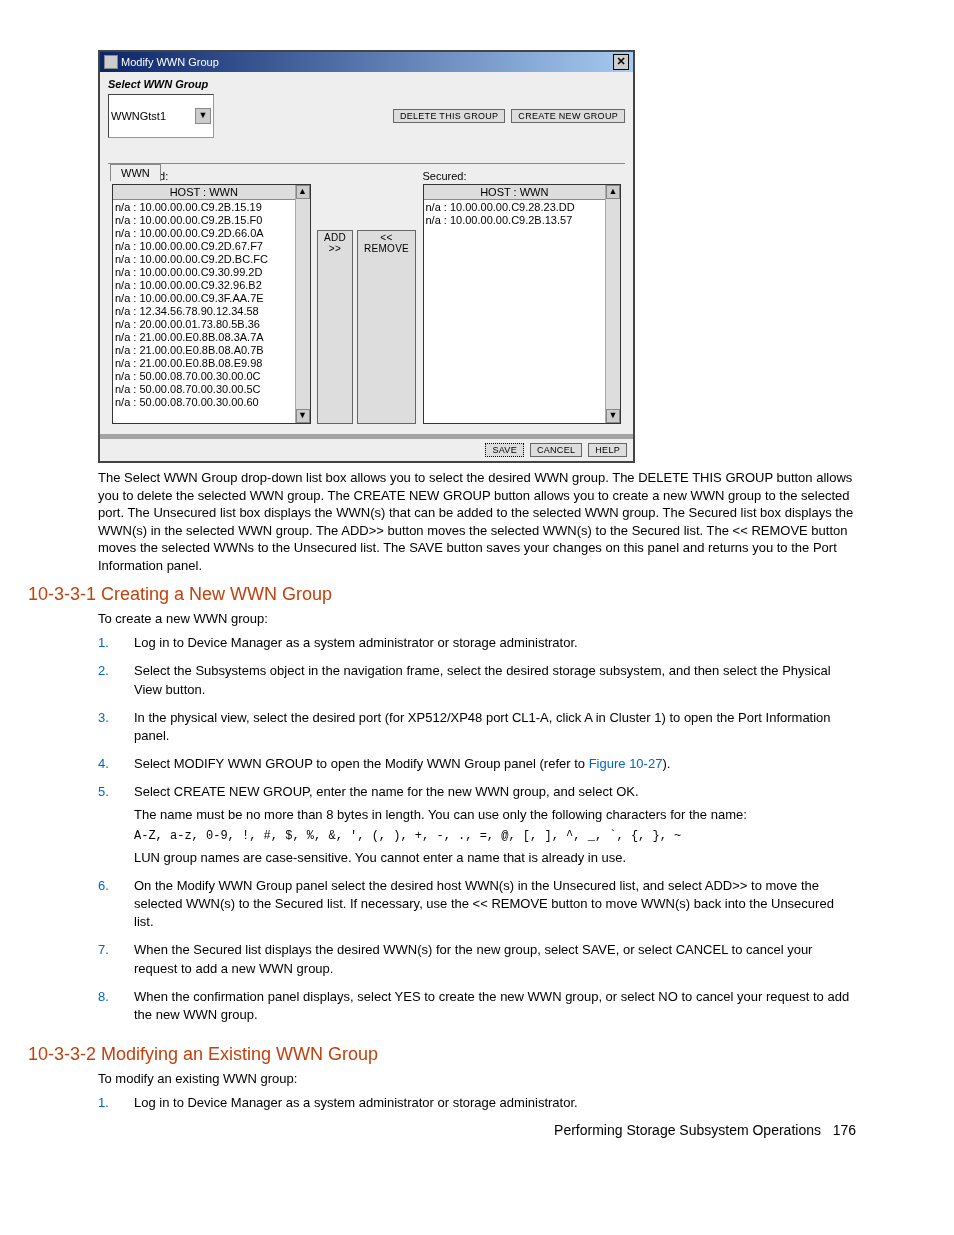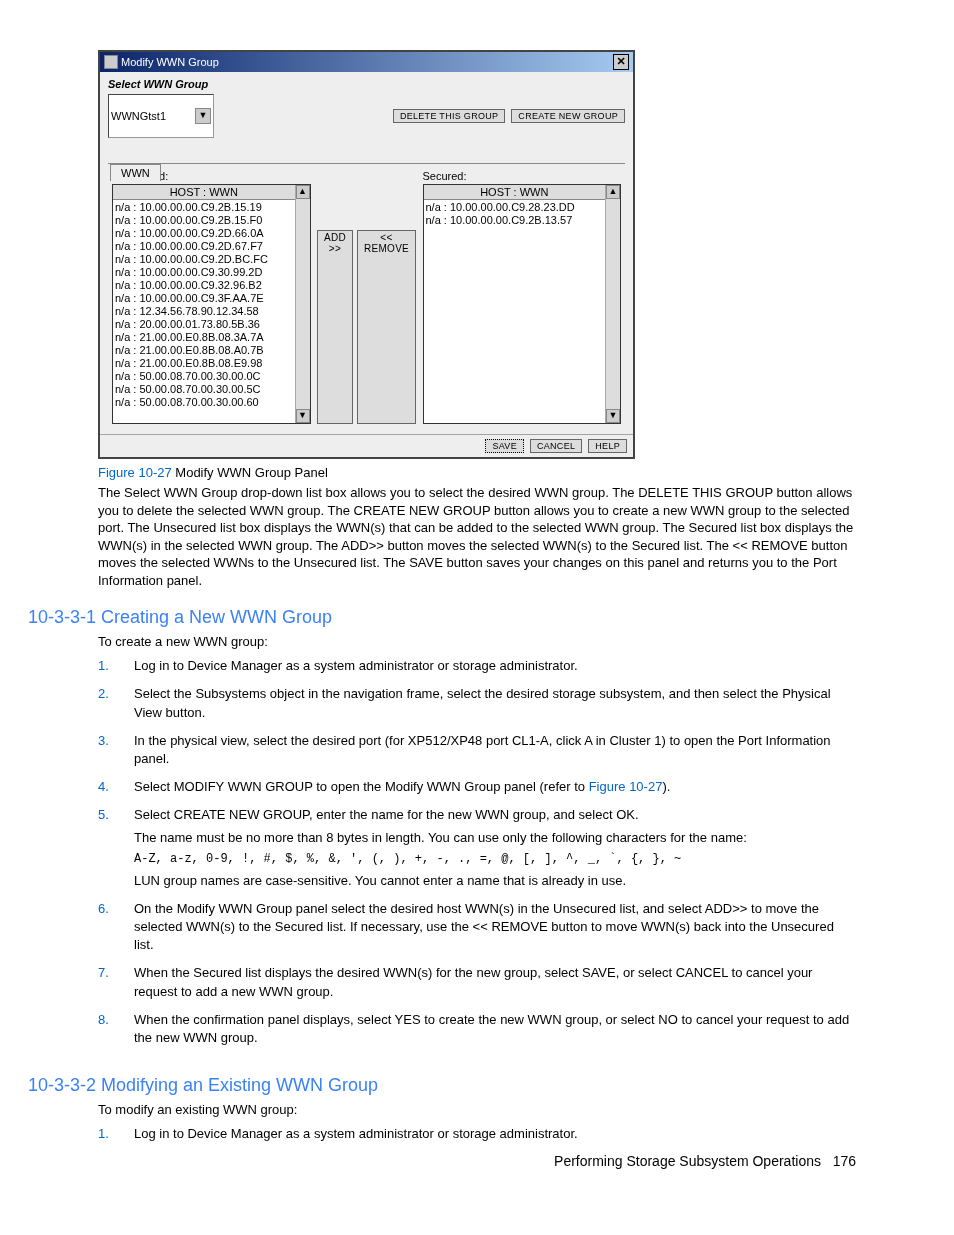--- a/index.html
+++ b/index.html
@@ -90,29 +90,29 @@
   .sb-btn {
     width: 100%; height: 14px; background: #ccc; border: 1px solid #888;
     text-align: center; line-height: 11px; font-size: 9px; box-sizing: border-box;
   }
   .mid-btns {
     width: 72px; display: flex; flex-direction: row; justify-content: center;
     gap: 4px; align-items: stretch; padding-top: 60px;
   }
   .mid-btns .pbtn { text-align: center; font-size: 10px; }
   .bottom-bar {
-    border-top: 1px solid #a3a3a3; padding: 4px 6px; display: flex;
+    border-top: 5px solid #a3a3a3; padding: 4px 6px; display: flex;
     justify-content: flex-end; gap: 6px; background: #eee;
   }
   .caption { font-size: 13px; margin: 4px 0 4px 0; }
   .caption .figref { color: #0066cc; }
   .para { font-size: 13px; line-height: 1.35; margin: 0 0 6px 0; }
   h3.sec {
-    color: #3b82f6; font-family: Arial, sans-serif; font-weight: normal;
-    font-size: 18px; margin: 18px 0 6px -70px;
+    color: #c2410c; font-family: Arial, sans-serif; font-weight: normal;
+    font-size: 18px; margin: 10px 0 6px -70px;
   }
   .intro { margin: 6px 0 8px 0; }
   ol.steps {
     list-style: none; padding: 0; margin: 0; counter-reset: step;
   }
   ol.steps > li {
     counter-increment: step; position: relative; padding: 0 0 10px 36px;
     line-height: 1.4;
   }
   ol.steps > li::before {
@@ -203,23 +203,20 @@
         </div>
       </div>
     </div>
     <div class="bottom-bar">
       <span class="pbtn" style="border:1px dotted #000;">SAVE</span>
       <span class="pbtn">CANCEL</span>
       <span class="pbtn">HELP</span>
     </div>
   </div>
 
-  <div class="caption">
-    <span class="figref">Figure 10-27</span><span> Modify WWN Group Panel</span>
-  </div>
 
   <p class="para">The Select WWN Group drop-down list box allows you to select the desired WWN group. The DELETE THIS GROUP button allows you to delete the selected WWN group. The CREATE NEW GROUP button allows you to create a new WWN group to the selected port. The Unsecured list box displays the WWN(s) that can be added to the selected WWN group. The Secured list box displays the WWN(s) in the selected WWN group. The ADD&gt;&gt; button moves the selected WWN(s) to the Secured list. The &lt;&lt; REMOVE button moves the selected WWNs to the Unsecured list. The SAVE button saves your changes on this panel and returns you to the Port Information panel.</p>
 
   <h3 class="sec">10-3-3-1 Creating a New WWN Group</h3>
   <div class="intro">To create a new WWN group:</div>
   <ol class="steps" id="sec1-steps">
       <li><span>Log in to Device Manager as a system administrator or storage administrator.</span></li>
       <li><span>Select the Subsystems object in the navigation frame, select the desired storage subsystem, and then select the Physical View button.</span></li>
       <li><span>In the physical view, select the desired port (for XP512/XP48 port CL1-A, click A in Cluster 1) to open the Port Information panel.</span></li>
       <li><span>Select MODIFY WWN GROUP to open the Modify WWN Group panel (refer to </span><span class="link">Figure 10-27</span><span>).</span></li>

